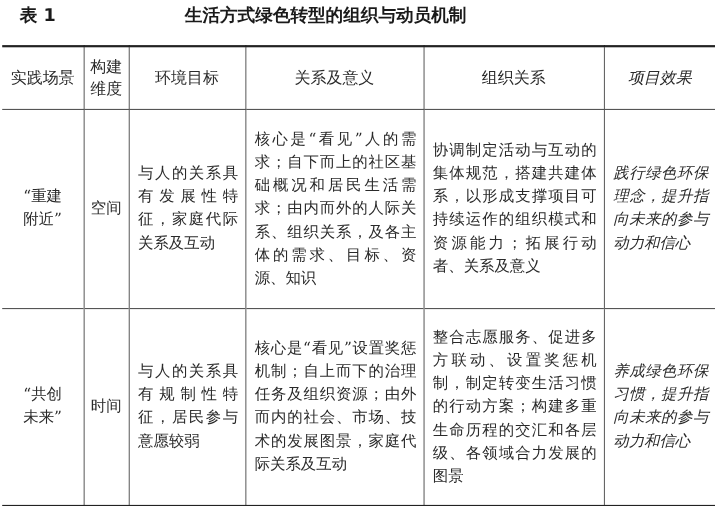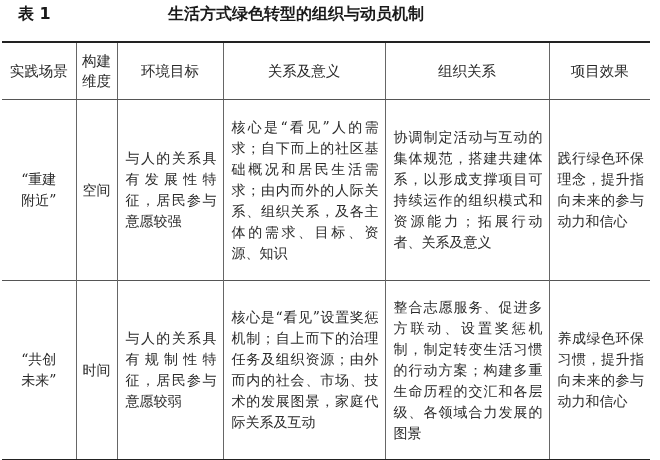--- a/index.html
+++ b/index.html
@@ -9,21 +9,21 @@
   .caption-num { position: absolute; left: 18px; top: 0; font-family: "DejaVu Sans", "Liberation Sans", sans-serif;
                  font-weight: bold; font-size: 16px; color: #1a1a1a; text-align: right; }
   .caption-title { position: absolute; left: 0; width: 564px; top: 0; text-align: center;
                    font-family: "DejaVu Sans", "Liberation Sans", sans-serif; font-weight: bold;
                    font-size: 16px; color: #1a1a1a; padding-left: 28px; box-sizing: border-box; }
   table { position: absolute; left: 2px; top: 28px; width: 648px; border-collapse: collapse;
           table-layout: fixed; font-size: 14px; margin-top: 13px; }
   table.frame { border-top: 2px solid #222; border-bottom: 2px solid #222; }
   th, td { border-left: 1px solid #666; border-right: 1px solid #666; padding: 0; vertical-align: middle; }
   th:first-child, td:first-child { border-left: none; }
-  th:last-child, td:last-child { border-right: none; }
+  th:last-child, td:last-child { border-right: none; font-style: italic; }
   th { font-weight: normal; height: 56px; border-bottom: 1px solid #555; text-align: center; font-size: 14.5px; line-height: 20px; }
   tr.body-row td { height: 180px; }
   tr.body-row + tr.body-row td { border-top: 1px solid #555; height: 178px; }
   .cell-center { text-align: center; line-height: 21px; }
   .cell-text { text-align: justify; text-align-last: left; padding: 0 6px 0 8px; line-height: 21px; font-size: 14px; }
 </style>
 </head>
 <body>
 
 <div class="caption">
@@ -49,21 +49,21 @@
       <th>关系及意义</th>
       <th>组织关系</th>
       <th>项目效果</th>
     </tr>
   </thead>
   <tbody>
     <tr class="body-row">
       <td class="cell-center" style="white-space:pre-line">“重建
 附近”</td>
       <td class="cell-center">空间</td>
-      <td class="cell-text">与人的关系具有发展性特征，居民参与意愿较强</td>
+      <td class="cell-text">与人的关系具有发展性特征，家庭代际关系及互动</td>
       <td class="cell-text">核心是“看见”人的需求；自下而上的社区基础概况和居民生活需求；由内而外的人际关系、组织关系，及各主体的需求、目标、资源、知识</td>
       <td class="cell-text">协调制定活动与互动的集体规范，搭建共建体系，以形成支撑项目可持续运作的组织模式和资源能力；拓展行动者、关系及意义</td>
       <td class="cell-text">践行绿色环保理念，提升指向未来的参与动力和信心</td>
     </tr>
     <tr class="body-row">
       <td class="cell-center" style="white-space:pre-line">“共创
 未来”</td>
       <td class="cell-center">时间</td>
       <td class="cell-text">与人的关系具有规制性特征，居民参与意愿较弱</td>
       <td class="cell-text">核心是“看见”设置奖惩机制；自上而下的治理任务及组织资源；由外而内的社会、市场、技术的发展图景，家庭代际关系及互动</td>

